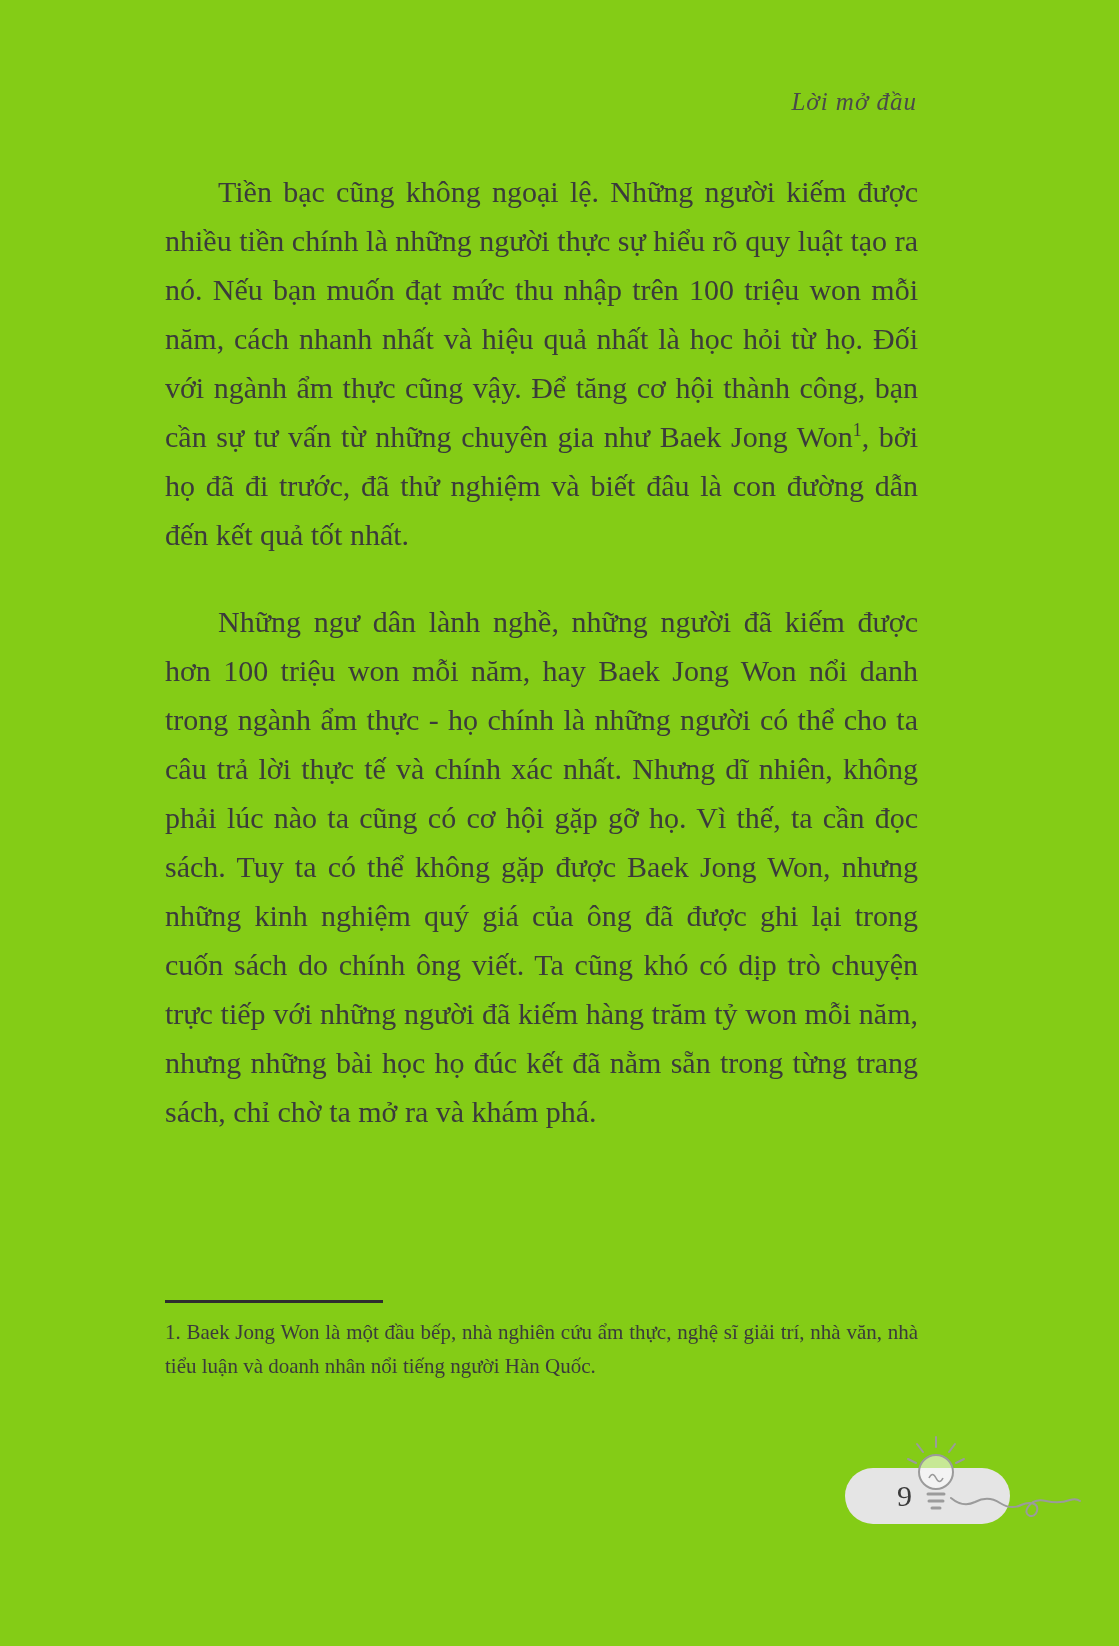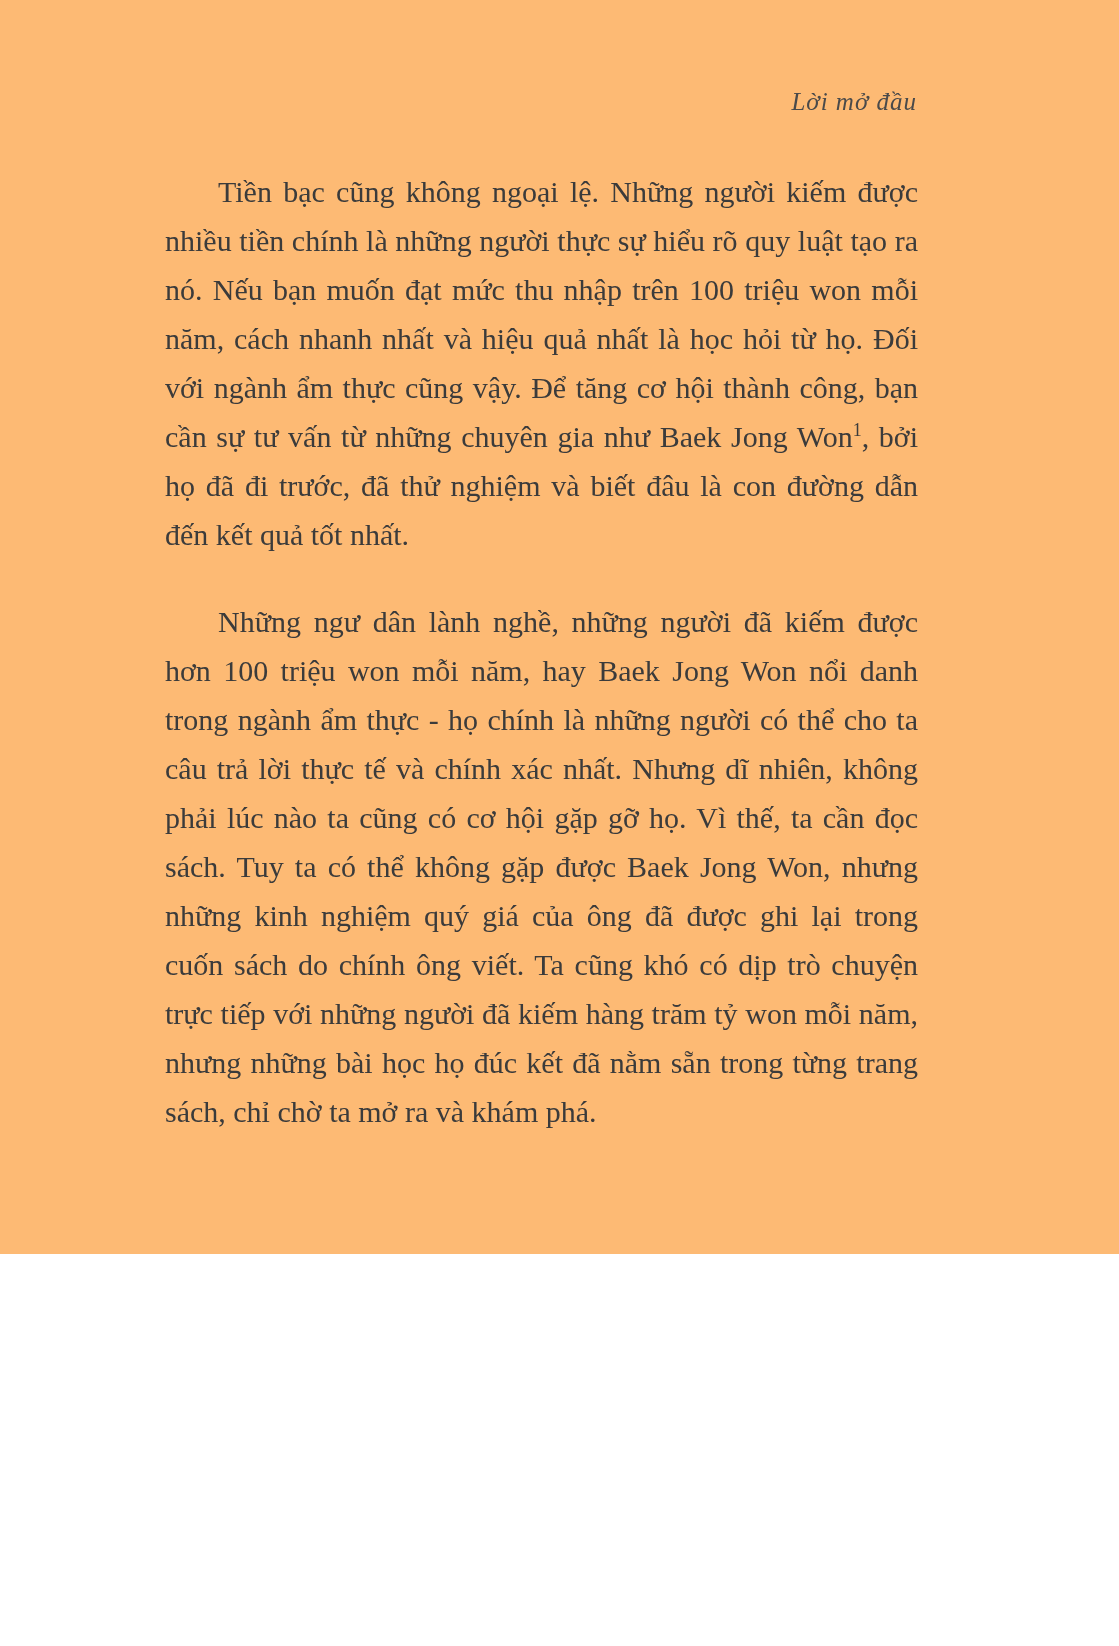--- a/index.html
+++ b/index.html
@@ -3,22 +3,22 @@
 <meta charset="utf-8">
 <style>
   html, body {
     margin: 0;
     padding: 0;
     background: #ffffff;
   }
   .page {
     position: relative;
     width: 1119px;
-    height: 1254px;
-    background: #fdba74;
+    height: 1646px;
+    background: #84cc16;
     overflow: hidden;
     font-family: "Liberation Serif", "DejaVu Serif", serif;
     color: #3b3b3b;
   }
   .running-head {
     position: absolute;
     top: 88px;
     right: 202px;
     font-style: italic;
     font-size: 25px;
@@ -92,20 +92,24 @@
 
 <div class="page">
 
   <div class="running-head">Lời mở đầu</div>
 
   <div class="body-text">
     <p><span>Tiền bạc cũng không ngoại lệ. Những người kiếm được nhiều tiền chính là những người thực sự hiểu rõ quy luật tạo ra nó. Nếu bạn muốn đạt mức thu nhập trên 100 triệu won mỗi năm, cách nhanh nhất và hiệu quả nhất là học hỏi từ họ. Đối với ngành ẩm thực cũng vậy. Để tăng cơ hội thành công, bạn cần sự tư vấn từ những chuyên gia như Baek Jong Won</span><sup>1</sup><span>, bởi họ đã đi trước, đã thử nghiệm và biết đâu là con đường dẫn đến kết quả tốt nhất.</span></p>
     <p>Những ngư dân lành nghề, những người đã kiếm được hơn 100 triệu won mỗi năm, hay Baek Jong Won nổi danh trong ngành ẩm thực - họ chính là những người có thể cho ta câu trả lời thực tế và chính xác nhất. Nhưng dĩ nhiên, không phải lúc nào ta cũng có cơ hội gặp gỡ họ. Vì thế, ta cần đọc sách. Tuy ta có thể không gặp được Baek Jong Won, nhưng những kinh nghiệm quý giá của ông đã được ghi lại trong cuốn sách do chính ông viết. Ta cũng khó có dịp trò chuyện trực tiếp với những người đã kiếm hàng trăm tỷ won mỗi năm, nhưng những bài học họ đúc kết đã nằm sẵn trong từng trang sách, chỉ chờ ta mở ra và khám phá.</p>
   </div>
 
+  <div class="footnote-area">
+    <div class="footnote-rule"></div>
+    <p class="footnote-text">1. Baek Jong Won là một đầu bếp, nhà nghiên cứu ẩm thực, nghệ sĩ giải trí, nhà văn, nhà tiểu luận và doanh nhân nổi tiếng người Hàn Quốc.</p>
+  </div>
 
   <div class="page-number-pill">
     <span class="page-number">9</span>
   </div>
 
   <svg class="footer-doodle" viewBox="0 0 212 110" xmlns="http://www.w3.org/2000/svg">
 
     <g stroke="#9b9b9b" stroke-width="2" stroke-linecap="round" fill="none">
       <line x1="33" y1="19" x2="33" y2="9"></line>
       <line x1="20" y1="24" x2="14" y2="16"></line>

